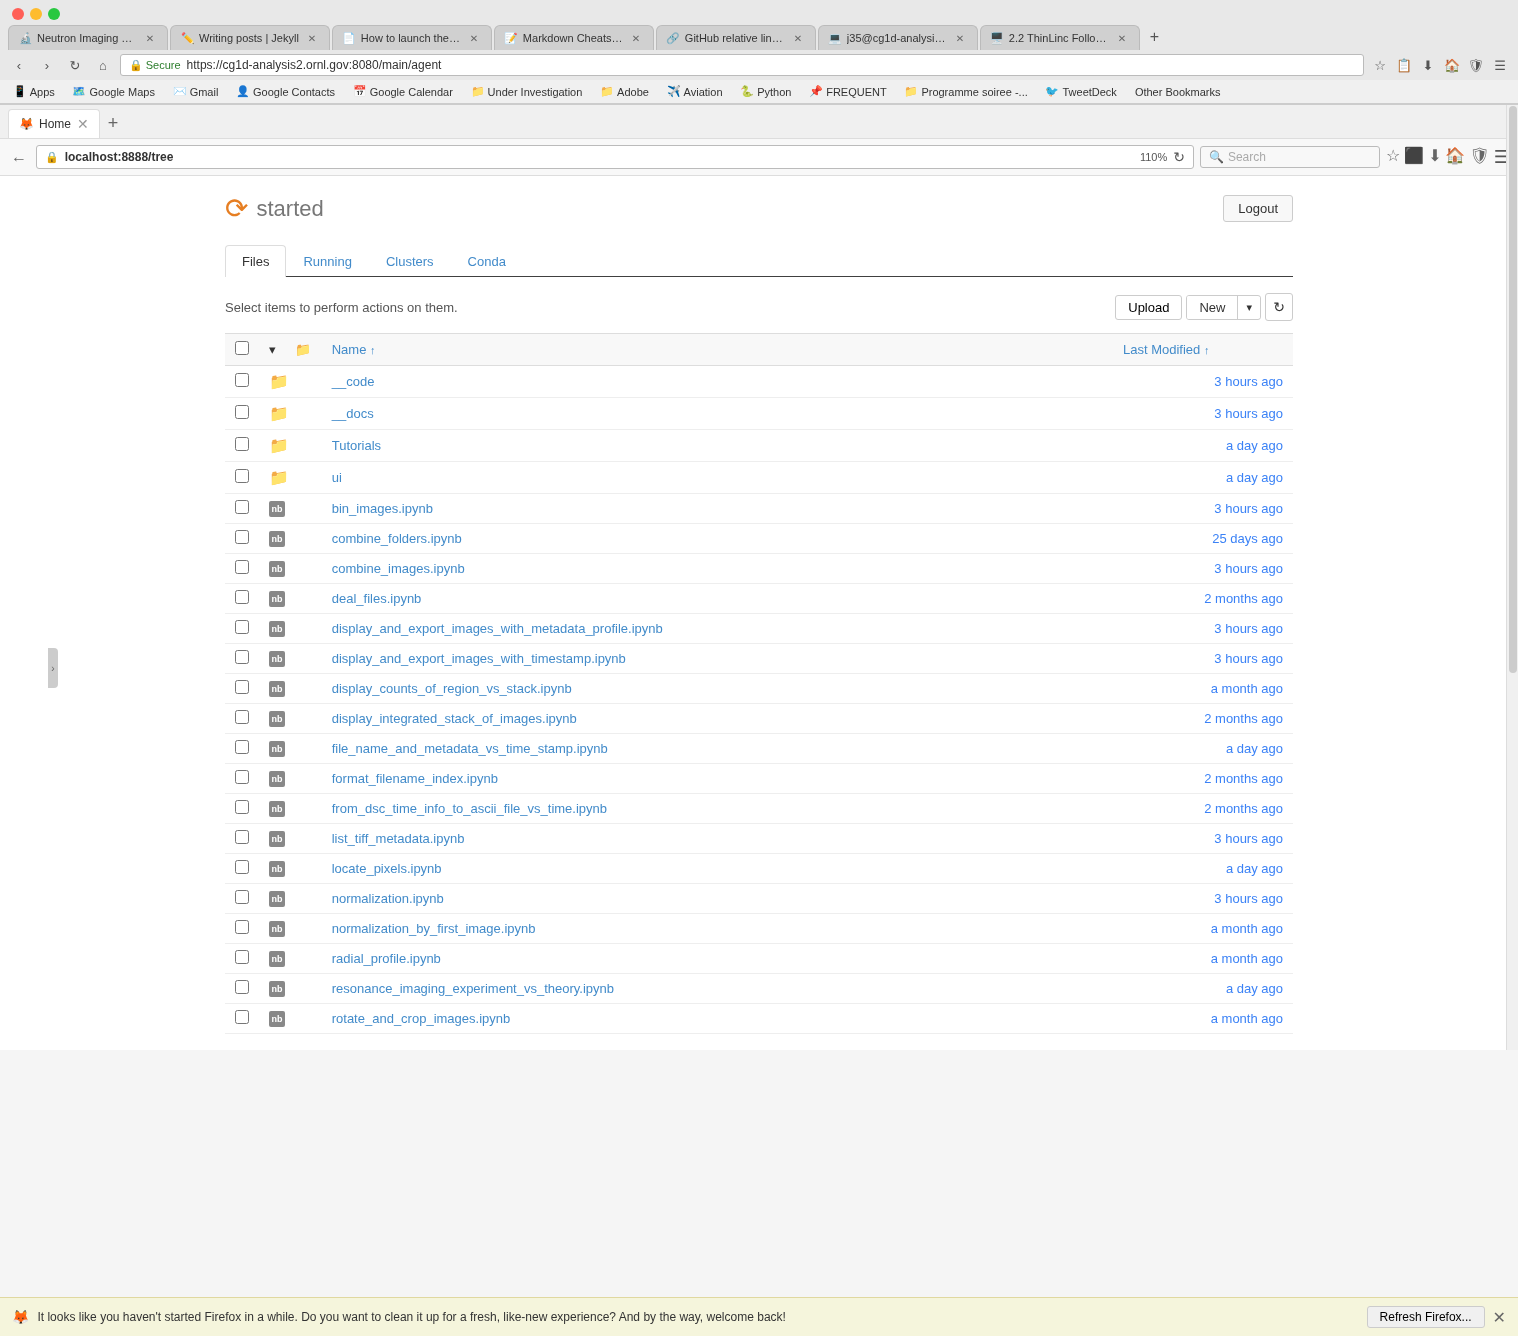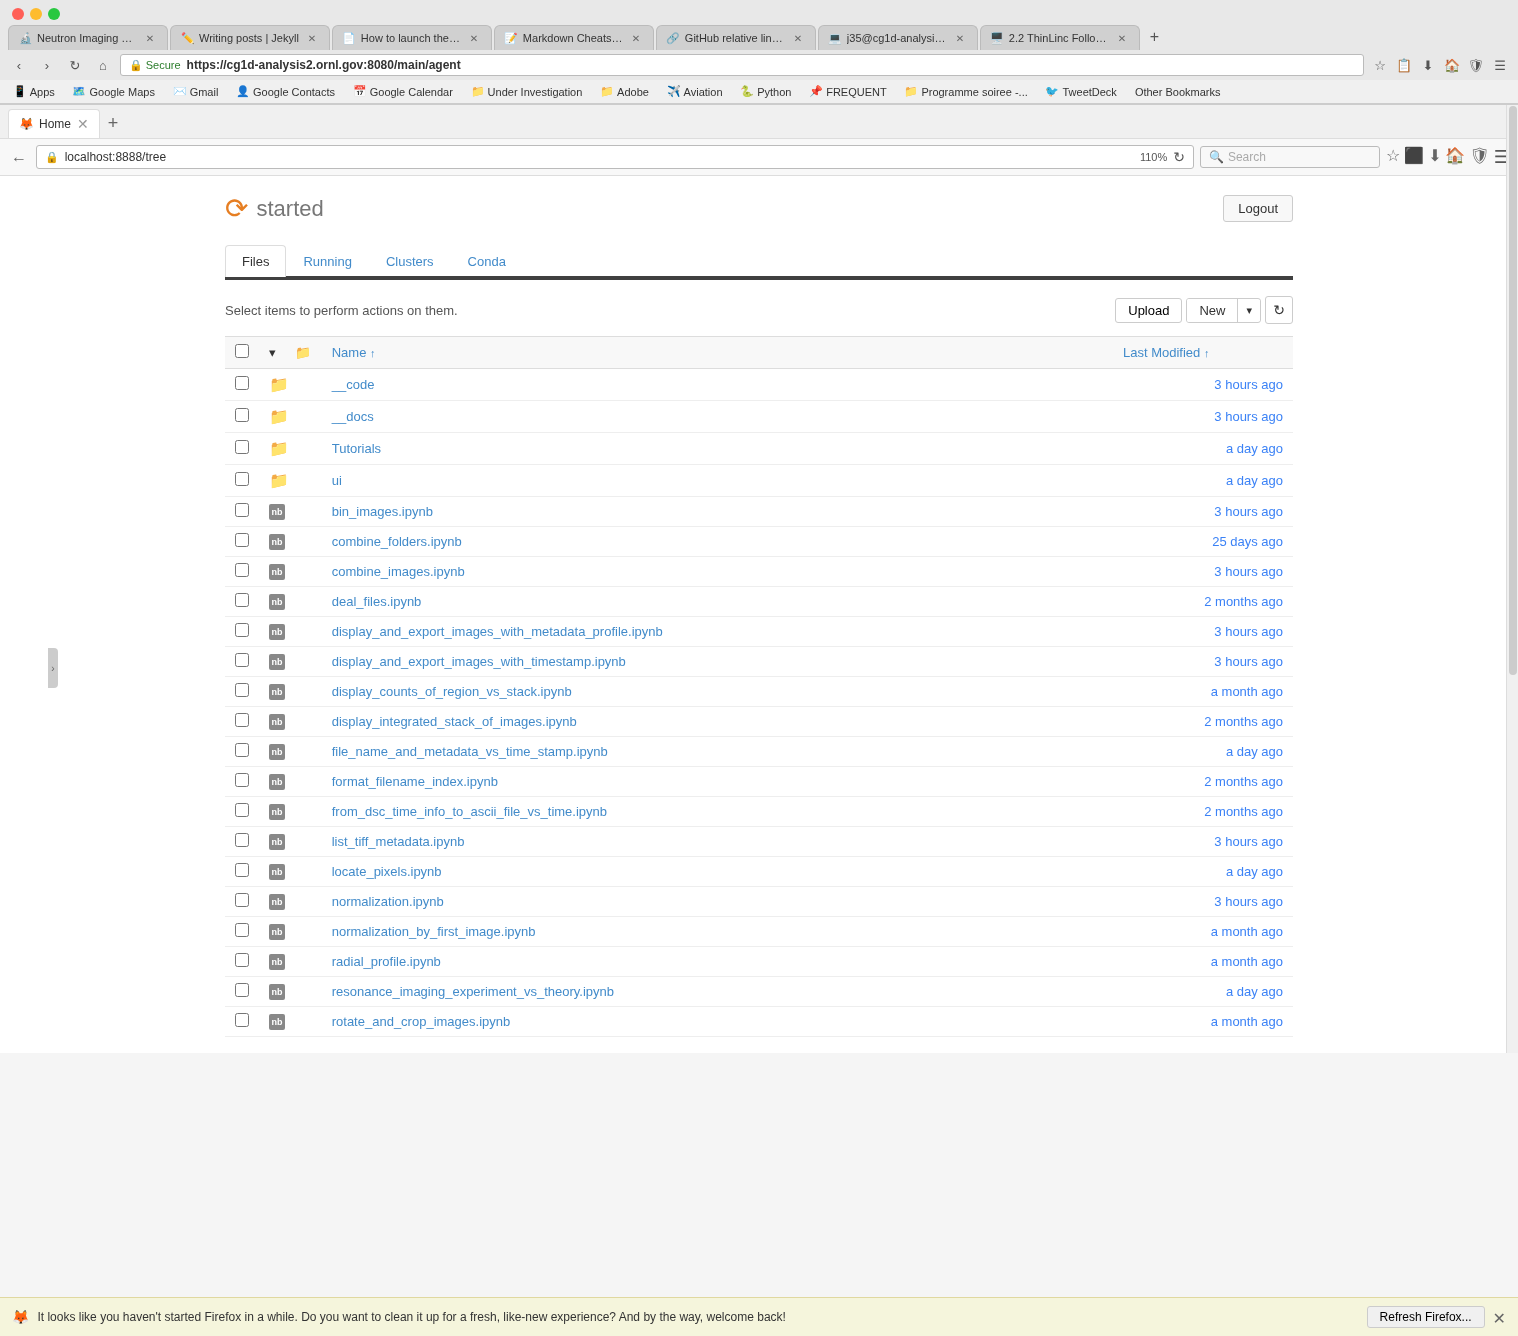--- a/index.html
+++ b/index.html
@@ -16,21 +16,21 @@
     .tab-bar { display: flex; align-items: flex-end; padding: 0 8px; gap: 2px; overflow: hidden; }
     .browser-tab { display: flex; align-items: center; padding: 5px 10px; background: #d0d0d0; border-radius: 6px 6px 0 0; font-size: 11px; max-width: 160px; gap: 6px; border: 1px solid #bbb; border-bottom: none; cursor: pointer; white-space: nowrap; overflow: hidden; text-overflow: ellipsis; }
     .tab-favicon { width: 12px; height: 12px; flex-shrink: 0; }
     .tab-title { overflow: hidden; text-overflow: ellipsis; flex: 1; font-size: 11px; }
     .tab-close { width: 14px; height: 14px; border-radius: 50%; display: flex; align-items: center; justify-content: center; font-size: 10px; flex-shrink: 0; color: #666; }
     .tab-new { padding: 4px 8px; font-size: 16px; cursor: pointer; color: #555; }
 
     .address-bar-row { display: flex; align-items: center; padding: 4px 8px; gap: 6px; background: #e8e8e8; }
     .nav-btn { width: 22px; height: 22px; display: flex; align-items: center; justify-content: center; border-radius: 50%; cursor: pointer; color: #555; font-size: 13px; }
     .address-bar { flex: 1; display: flex; align-items: center; background: white; border: 1px solid #bbb; border-radius: 3px; padding: 3px 8px; font-size: 12px; gap: 6px; }
-    .address-text { flex: 1; font-size: 12px; color: #333; font-weight: bold; }
+    .address-text { flex: 1; font-size: 12px; color: #333; }
     .secure-badge { color: #2d7e2d; font-size: 11px; display: flex; align-items: center; gap: 3px; }
     .lock-icon { font-size: 11px; }
     .toolbar-icons { display: flex; gap: 4px; align-items: center; }
     .toolbar-icon { width: 20px; height: 20px; display: flex; align-items: center; justify-content: center; font-size: 13px; cursor: pointer; color: #555; border-radius: 3px; }
 
     .bookmarks-bar { display: flex; align-items: center; padding: 3px 8px; gap: 8px; background: #f0f0f0; border-bottom: 1px solid #ccc; font-size: 11px; overflow: hidden; }
     .bookmark-item { display: flex; align-items: center; gap: 3px; padding: 2px 5px; border-radius: 3px; cursor: pointer; white-space: nowrap; color: #333; }
     .bookmark-icon { font-size: 11px; }
 
     .window-title { text-align: center; padding: 3px; font-size: 12px; background: #e8e8e8; color: #444; border-bottom: 1px solid #ccc; }
@@ -39,37 +39,37 @@
     .ff-window { background: white; margin: 0; min-height: 900px; }
     .ff-tab-bar { display: flex; align-items: center; padding: 4px 8px 0; background: #f0f0f0; border-bottom: 1px solid #ddd; }
     .ff-tab { display: flex; align-items: center; padding: 6px 10px; background: white; border: 1px solid #ddd; border-bottom: none; border-radius: 4px 4px 0 0; gap: 6px; font-size: 12px; cursor: pointer; }
     .ff-tab-icon { width: 14px; height: 14px; }
     .ff-tab-close { color: #999; font-size: 14px; cursor: pointer; }
     .ff-tab-new { padding: 4px 8px; font-size: 18px; cursor: pointer; color: #666; }
 
     .ff-url-bar { display: flex; align-items: center; padding: 6px 8px; gap: 6px; background: #f8f8f8; border-bottom: 1px solid #ddd; }
     .ff-back { color: #666; font-size: 16px; cursor: pointer; width: 22px; text-align: center; }
     .ff-url-input { flex: 1; border: 1px solid #bbb; border-radius: 3px; padding: 3px 8px; font-size: 12px; background: white; display: flex; align-items: center; gap: 6px; }
-    .ff-url-text { flex: 1; font-size: 12px; }
+    .ff-url-text { flex: 1; font-size: 12px; font-weight: bold; }
     .ff-zoom { font-size: 11px; color: #555; }
     .ff-refresh { color: #555; font-size: 14px; cursor: pointer; }
     .ff-search-box { border: 1px solid #bbb; border-radius: 3px; padding: 3px 8px; font-size: 12px; width: 180px; display: flex; align-items: center; gap: 4px; }
     .ff-search-icon { color: #aaa; font-size: 12px; }
     .ff-url-icons { display: flex; gap: 4px; }
     .ff-url-icon { color: #666; font-size: 16px; cursor: pointer; }
     .ff-hamburger { color: #555; font-size: 18px; cursor: pointer; }
 
     
     .jupyter-container { max-width: 1100px; margin: 0 auto; padding: 16px; position: relative; }
     .jupyter-header { display: flex; align-items: center; justify-content: space-between; margin-bottom: 20px; }
     .jupyter-logo { display: flex; align-items: center; gap: 8px; font-size: 22px; font-weight: 300; color: #777; }
     .jupyter-logo-icon { font-size: 28px; }
     .logout-btn { padding: 5px 14px; background: #f8f8f8; border: 1px solid #ccc; border-radius: 3px; cursor: pointer; font-size: 13px; color: #333; }
 
-    .jupyter-tabs { display: flex; border-bottom: 4px solid #404040; margin-bottom: 16px; }
+    .jupyter-tabs { display: flex; border-bottom: 1px solid #404040; margin-bottom: 16px; }
     .jupyter-tab { padding: 8px 16px; cursor: pointer; font-size: 13px; color: #428bca; border: 1px solid transparent; border-bottom: none; margin-bottom: -1px; }
     .jupyter-tab.active { background: white; border-color: #ddd; border-bottom-color: white; color: #333; border-radius: 4px 4px 0 0; }
 
     .toolbar-row { display: flex; align-items: center; justify-content: space-between; margin-bottom: 12px; }
     .toolbar-left { font-size: 13px; color: #555; }
     .toolbar-right { display: flex; gap: 4px; align-items: center; }
     .upload-btn { padding: 4px 12px; background: white; border: 1px solid #ccc; border-radius: 3px; cursor: pointer; font-size: 13px; }
     .new-btn { display: flex; align-items: center; gap: 0; border: 1px solid #ccc; border-radius: 3px; overflow: hidden; }
     .new-btn-main { padding: 4px 12px; background: white; cursor: pointer; font-size: 13px; border-right: 1px solid #ccc; }
     .new-btn-arrow { padding: 4px 8px; background: white; cursor: pointer; font-size: 11px; }
@@ -95,21 +95,21 @@
     .check-all { width: 14px; height: 14px; }
     .row-check { width: 14px; height: 14px; }
 
     
     .sidebar-handle { position: fixed; left: 48px; top: 50%; transform: translateY(-50%); background: #ccc; width: 10px; height: 40px; border-radius: 0 4px 4px 0; cursor: pointer; display: flex; align-items: center; justify-content: center; z-index: 100; }
 
     
     .notification-bar { position: fixed; bottom: 0; left: 0; right: 0; background: #f5f5dc; border-top: 1px solid #e0d8a0; padding: 8px 12px; display: flex; align-items: center; justify-content: space-between; font-size: 12px; color: #333; z-index: 200; }
     .notif-left { display: flex; align-items: center; gap: 8px; }
     .notif-icon { font-size: 14px; }
-    .notif-right { display: flex; gap: 8px; align-items: flex-end; }
+    .notif-right { display: flex; gap: 8px; align-items: center; }
     .notif-btn { padding: 3px 12px; background: #f0f0f0; border: 1px solid #ccc; border-radius: 3px; cursor: pointer; font-size: 12px; }
     .notif-close { color: #666; cursor: pointer; font-size: 16px; }
 
     .scrollbar { position: absolute; right: 0; top: 0; bottom: 0; width: 12px; background: #f0f0f0; border-left: 1px solid #ddd; }
     .scrollbar-thumb { background: #ccc; width: 8px; margin: 0 2px; border-radius: 4px; height: 60%; margin-top: 10%; }
   </style>
 </head>
 <body>
 
 <div class="browser-chrome">

